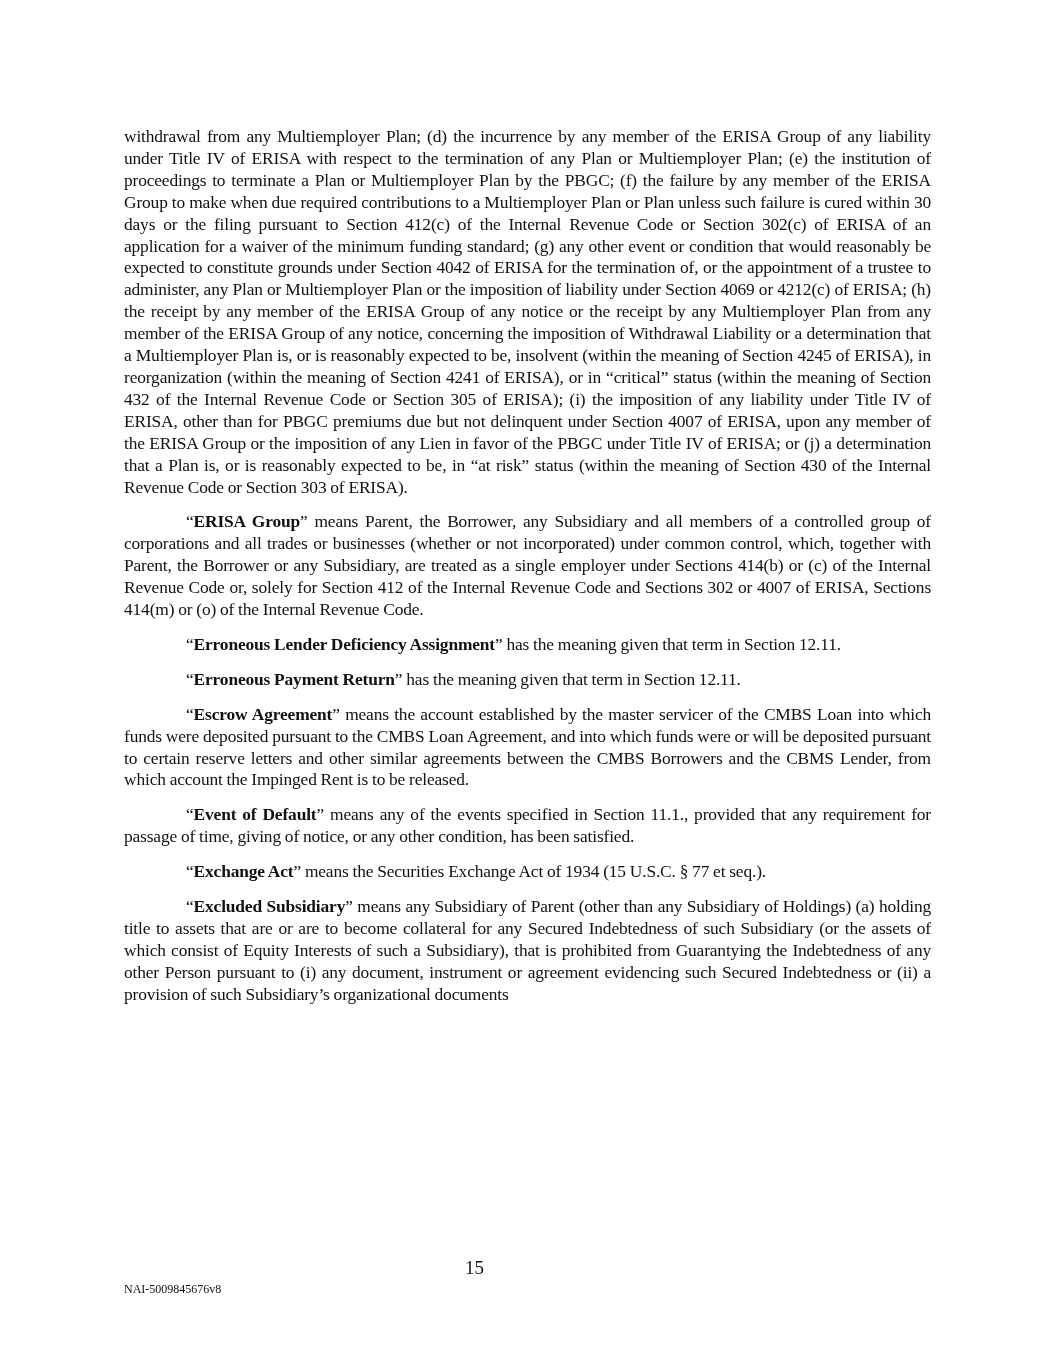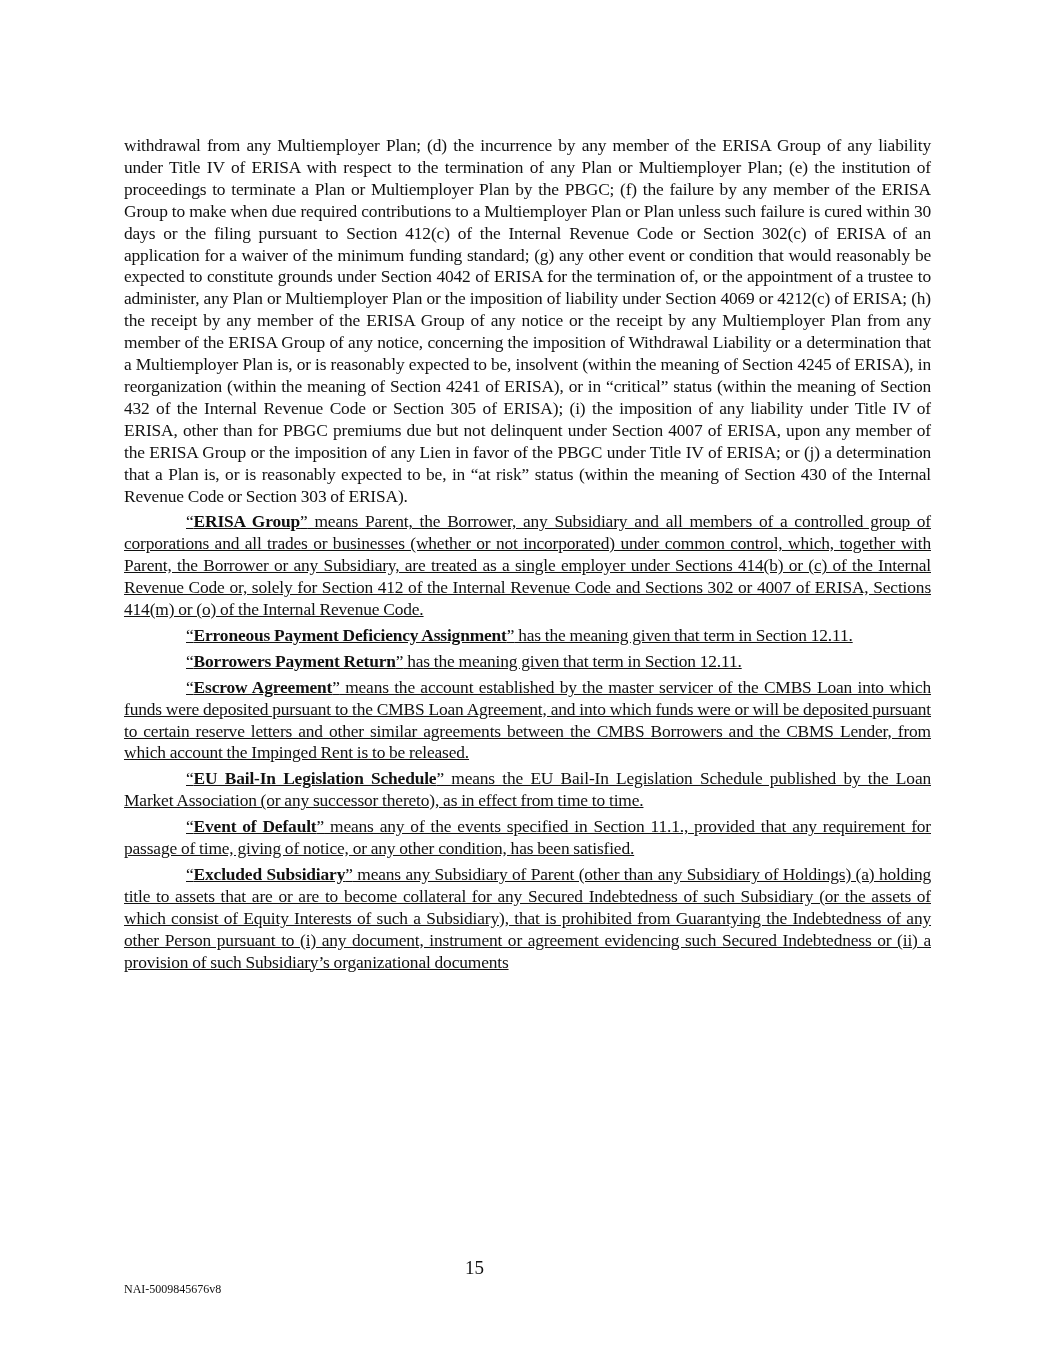--- a/index.html
+++ b/index.html
@@ -11,37 +11,36 @@
       width: 1055px;
       height: 1365px;
       position: relative;
       overflow: hidden;
       font-family: "Liberation Serif", serif;
       color: #111111;
     }
     .page {
       position: absolute;
       left: 124px;
-      top: 135px;
+      top: 126px;
       width: 807px;
     }
     .para {
       font-size: 17.4px;
       line-height: 21.9px;
       text-align: justify;
       margin: 0;
       letter-spacing: -0.15px;
       word-spacing: -0.3px;
     }
     .para.indent {
       text-indent: 62px;
     }
     .para + .para {
-      margin-top: 4px;
-      text-decoration: underline;
+      margin-top: 13px;
     }
     .term {
       font-weight: bold;
     }
     .page-number {
       position: absolute;
       left: 0;
       width: 949px;
       top: 1257px;
       text-align: center;
@@ -60,29 +59,29 @@
   </style>
 </head>
 <body>
 
 <div class="page">
   <p class="para">withdrawal from any Multiemployer Plan; (d) the incurrence by any member of the ERISA Group of any liability under Title IV of ERISA with respect to the termination of any Plan or Multiemployer Plan; (e) the institution of proceedings to terminate a Plan or Multiemployer Plan by the PBGC; (f) the failure by any member of the ERISA Group to make when due required contributions to a Multiemployer Plan or Plan unless such failure is cured within 30 days or the filing pursuant to Section 412(c) of the Internal Revenue Code or Section 302(c) of ERISA of an application for a waiver of the minimum funding standard; (g) any other event or condition that would reasonably be expected to constitute grounds under Section 4042 of ERISA for the termination of, or the appointment of a trustee to administer, any Plan or Multiemployer Plan or the imposition of liability under Section 4069 or 4212(c) of ERISA; (h) the receipt by any member of the ERISA Group of any notice or the receipt by any Multiemployer Plan from any member of the ERISA Group of any notice, concerning the imposition of Withdrawal Liability or a determination that a Multiemployer Plan is, or is reasonably expected to be, insolvent (within the meaning of Section 4245 of ERISA), in reorganization (within the meaning of Section 4241 of ERISA), or in “critical” status (within the meaning of Section 432 of the Internal Revenue Code or Section 305 of ERISA); (i)  the imposition of any liability under Title IV of ERISA, other than for PBGC premiums due but not delinquent under Section 4007 of ERISA, upon any member of the ERISA Group or the imposition of any Lien in favor of the PBGC under Title IV of ERISA; or (j) a determination that a Plan is, or is reasonably expected to be, in “at risk” status (within the meaning of Section 430 of the Internal Revenue Code or Section 303 of ERISA).</p>
 
   <p class="para indent"><span>“</span><span class="term">ERISA Group</span><span>”</span><span> means Parent, the Borrower, any Subsidiary and all members of a controlled group of corporations and all trades or businesses (whether or not incorporated) under common control, which, together with Parent, the Borrower or any Subsidiary, are treated as a single employer under Sections 414(b) or (c) of the Internal Revenue Code or, solely for Section 412 of the Internal Revenue Code and Sections 302 or 4007 of ERISA, Sections 414(m) or (o) of the Internal Revenue Code.</span></p>
 
 
-  <p class="para indent"><span>“</span><span class="term">Erroneous Payment Deficiency Assignment</span><span>”</span><span> has the meaning given that term in Section 12.11.</span></p>
+  <p class="para indent"><span>“</span><span class="term">Erroneous Lender Deficiency Assignment</span><span>”</span><span> has the meaning given that term in Section 12.11.</span></p>
 
 
-  <p class="para indent"><span>“</span><span class="term">Borrowers Payment Return</span><span>”</span><span> has the meaning given that term in Section 12.11.</span></p>
+  <p class="para indent"><span>“</span><span class="term">Erroneous Payment Return</span><span>”</span><span> has the meaning given that term in Section 12.11.</span></p>
 
   <p class="para indent"><span>“</span><span class="term">Escrow Agreement</span><span>”</span><span> means the account established by the master servicer of the CMBS Loan into which funds were deposited pursuant to the CMBS Loan Agreement, and into which funds were or will be deposited pursuant to certain reserve letters and other similar agreements between the CMBS Borrowers and the CBMS Lender, from which account the Impinged Rent is to be released.</span></p>
 
-  <p class="para indent"><span>“</span><span class="term">EU Bail-In Legislation Schedule</span><span>”</span><span> means the EU Bail-In Legislation Schedule published by the Loan Market Association (or any successor thereto), as in effect from time to time.</span></p>
 
   <p class="para indent"><span>“</span><span class="term">Event of Default</span><span>”</span><span> means any of the events specified in Section 11.1., provided that any requirement for passage of time, giving of notice, or any other condition, has been satisfied.</span></p>
 
+  <p class="para indent"><span>“</span><span class="term">Exchange Act</span><span>”</span><span> means the Securities Exchange Act of 1934 (15 U.S.C. § 77 et seq.).</span></p>
 
   <p class="para indent"><span>“</span><span class="term">Excluded Subsidiary</span><span>”</span><span> means any Subsidiary of Parent (other than any Subsidiary of Holdings) (a) holding title to assets that are or are to become collateral for any Secured Indebtedness of such Subsidiary (or the assets of which consist of Equity Interests of such a Subsidiary), that is prohibited from Guarantying the Indebtedness of any other Person pursuant to (i) any document, instrument or agreement evidencing such Secured Indebtedness or (ii) a provision of such Subsidiary’s organizational documents</span></p>
 </div>
 
 <div class="page-number">15</div>
 <div class="doc-id">NAI-5009845676v8</div>
 
 </body></html>

